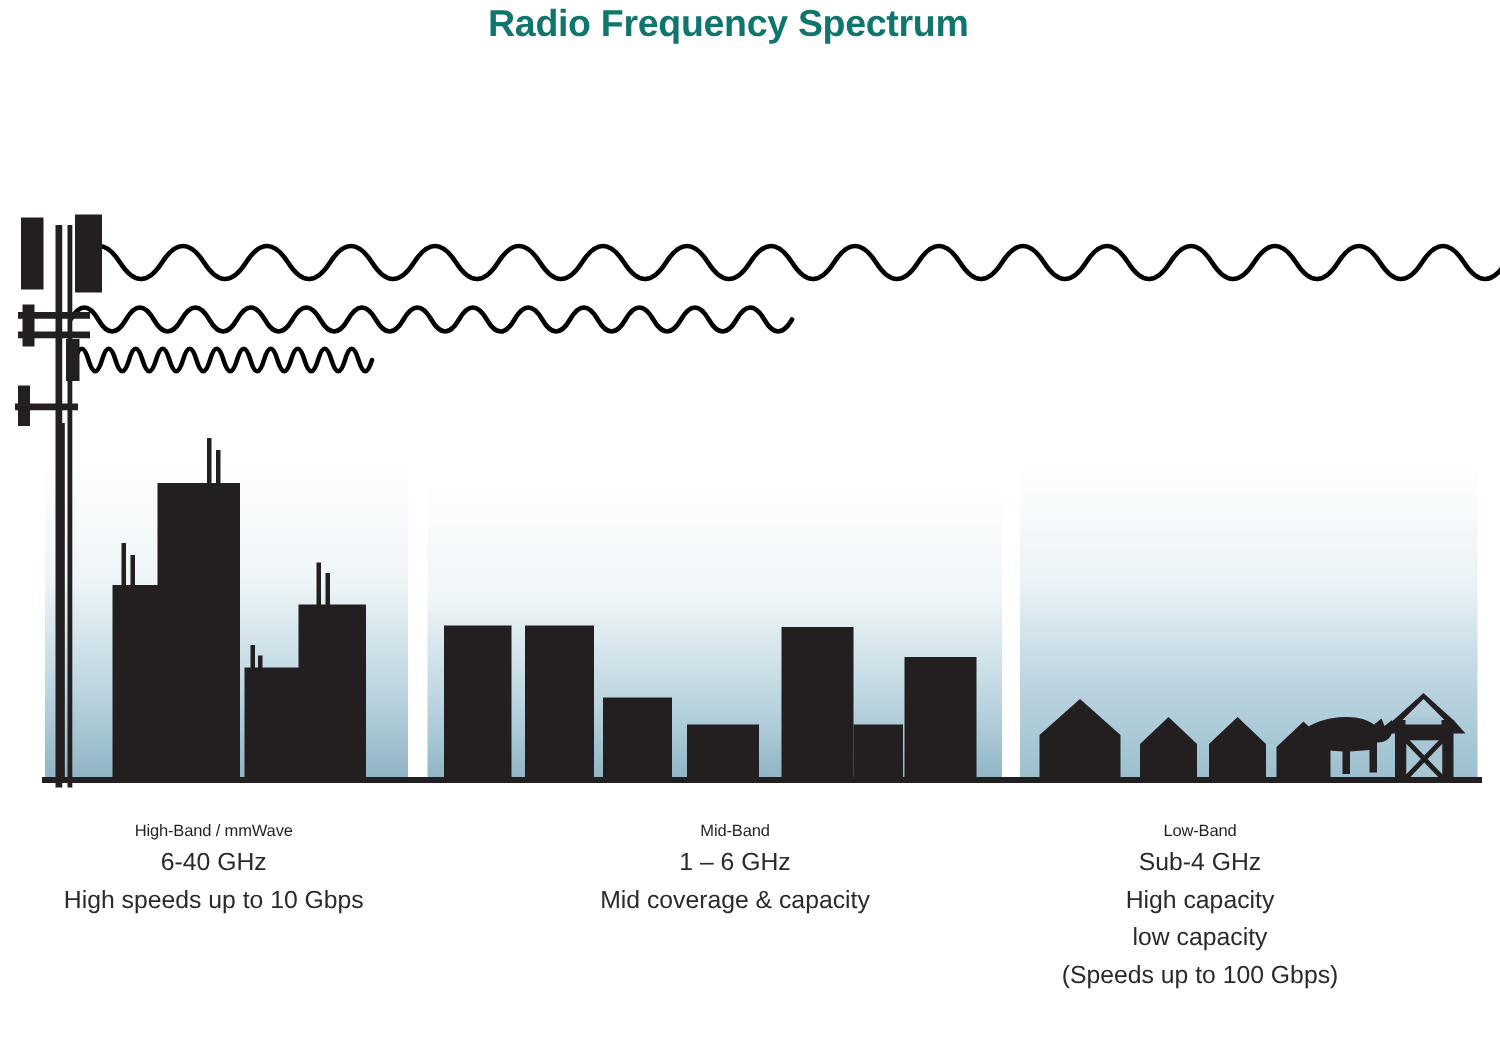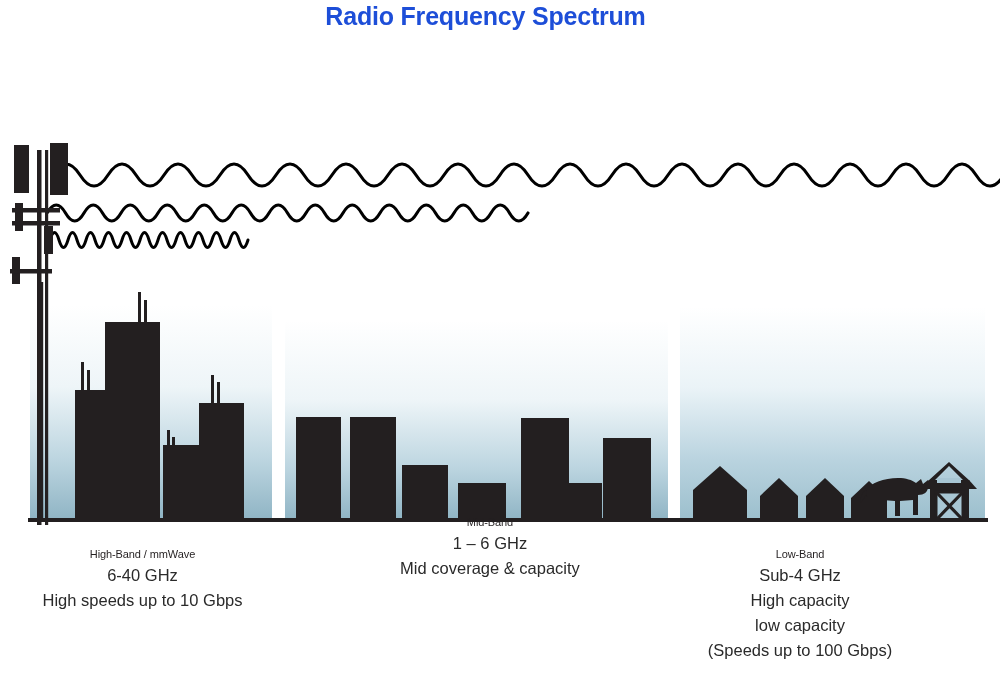--- a/index.html
+++ b/index.html
@@ -14,21 +14,21 @@
   }
   #stage{position:relative;width:1000px;height:700px;}
 
   .title{
     position:absolute;
     left:0;top:2px;width:971px;
     text-align:center;
     font-size:25px;
     font-weight:bold;
     letter-spacing:-0.2px;
-    color:#1d4ed8;
+    color:#0f766e;
   }
 
   svg.art{position:absolute;left:0;top:0;width:1000px;height:700px;}
 
   .band-labels{position:absolute;left:0;top:0;width:1000px;height:700px;}
   .band{
     position:absolute;
     text-align:center;
   }
   .band-title{
@@ -41,21 +41,21 @@
   .band-lines{
     margin-top:3px;
     font-size:16.5px;
     line-height:25px;
     color:#2a2a2a;
     font-weight:400;
   }
   .band-lines div{white-space:nowrap;}
 
   #band-high{left:0px;top:548px;width:285px;}
-  #band-mid{left:340px;top:516px;width:300px;text-align:center;}
+  #band-mid{left:340px;top:548px;width:300px;text-align:center;}
   #band-low{left:650px;top:548px;width:300px;}
 </style>
 </head>
 <body>
 
 <div id="stage">
 
   <div class="title">Radio Frequency Spectrum</div>
 
   <svg class="art" viewBox="0 0 1000 700">

